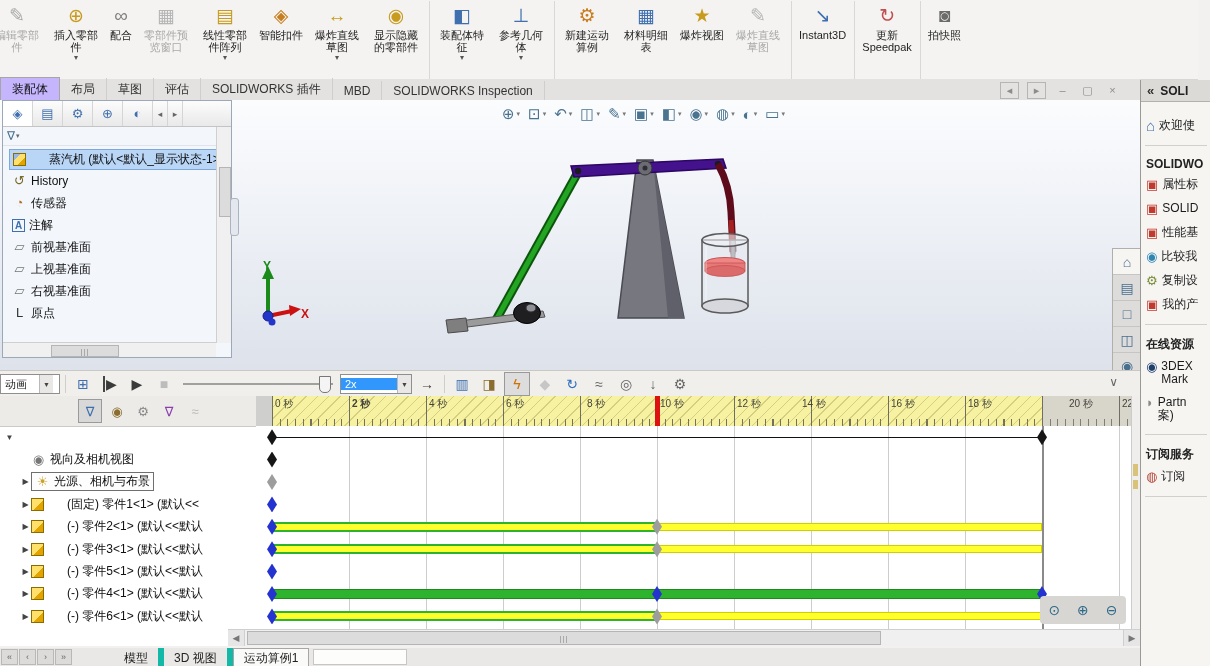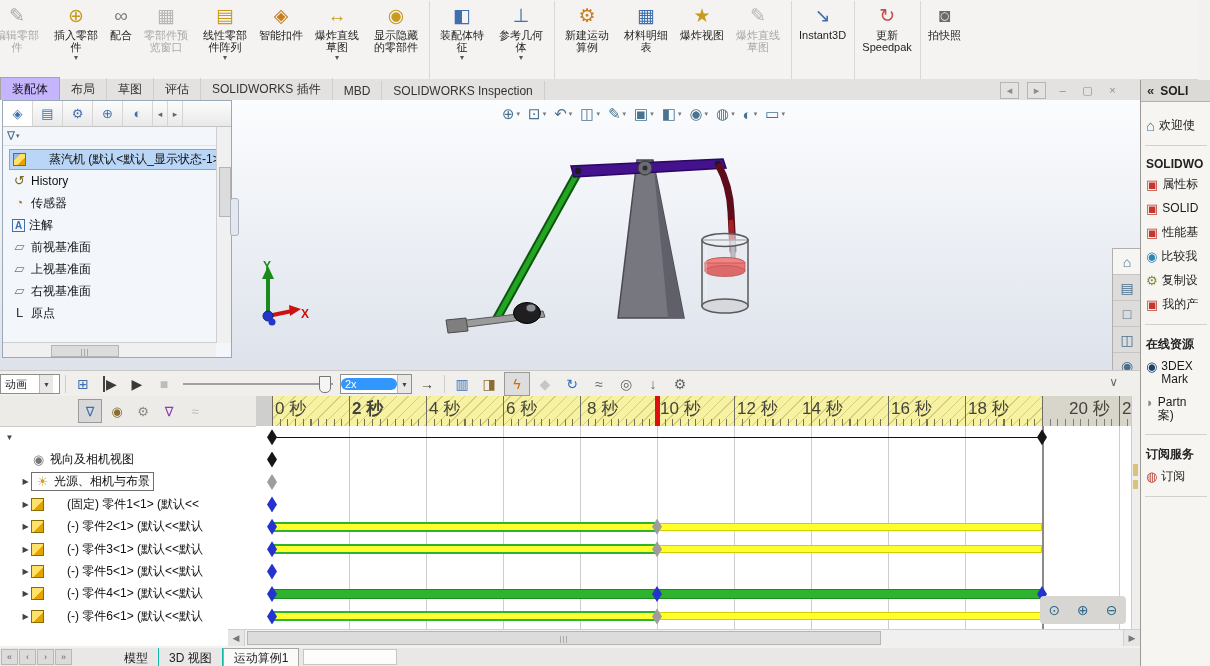--- a/index.html
+++ b/index.html
@@ -67,21 +67,21 @@
   .tptab{height:25px;display:flex;align-items:center;justify-content:center;font-size:14px;color:#4a6f8e;
          border-bottom:1px solid #c6c5c2;}
   .tptab.active{background:#f6f5f2;}
   
   #mmbar{left:0;top:370px;width:1140px;height:26px;background:#f0efec;border-top:1px solid #c9c8c5;
          border-bottom:1px solid #c9c8c5;display:flex;align-items:center;padding-left:0;gap:3px;}
   .msel{height:18px;background:#fff;border:1px solid #8f8f8f;display:flex;align-items:center;font-size:11px;}
   .msel .mtext{padding:0 4px;min-width:30px;}
   .msel .mdrop{width:13px;height:100%;background:#e9e8e6;border-left:1px solid #b9b9b9;display:flex;
                align-items:center;justify-content:center;font-size:7px;color:#444;}
-  .msel .mtext.hl{background:#3297fd;color:#fff;border-radius:6px;}
+  .msel .mtext.hl{background:#3297fd;color:#fff;}
   .mbtn{width:24px;height:22px;display:flex;align-items:center;justify-content:center;font-size:14px;}
   .mbtn.pressed{background:#dddddd;border:1px solid #999;}
   .mbtn .bar-glyph{border-left:2px solid #444;padding-left:1px;}
   .vsep{width:1px;height:18px;background:#cfcecb;margin:0 2px;}
   #speedslider{width:150px;height:20px;position:relative;margin:0 4px;}
   #speedslider .track{position:absolute;left:0;right:0;top:9px;height:2px;background:#a0a09e;}
   #speedslider .sthumb{position:absolute;right:2px;top:2px;width:10px;height:15px;background:#f4f4f4;
       border:1px solid #777;border-radius:0 0 5px 5px;}
   #mmcollapse{position:absolute;right:22px;top:4px;color:#666;font-size:12px;}
   
@@ -104,21 +104,21 @@
   #tl-ruler>div{position:absolute;top:0;height:30px;}
   .rl-pre{background:#cfcfcd;}
   .rl-active{background-image:
       repeating-linear-gradient(135deg,rgba(150,140,60,0.35) 0 1px,transparent 1px 8px),
       repeating-linear-gradient(90deg,rgba(90,90,80,0.85) 0 1px,transparent 1px 7.7px);
       background-size:100% 100%,100% 7px;background-position:0 0,0 100%;background-repeat:repeat,repeat-x;}
   .rl-post{background-image:
       repeating-linear-gradient(90deg,rgba(90,90,80,0.7) 0 1px,transparent 1px 7.7px);
       background-size:100% 7px;background-position:0 100%;background-repeat:repeat-x;}
   .rl-tick{width:1px;background:#6e6e66;}
-  .rl-label{font-size:17px;color:#44443c;top:1px !important;height:14px !important;white-space:nowrap;}
+  .rl-label{font-size:10px;color:#44443c;top:1px !important;height:14px !important;white-space:nowrap;}
   .rl-playhead{width:5px;}
   #tl-rows{position:absolute;left:0;top:30px;width:884px;height:204px;overflow:hidden;background:#fff;}
   #tl-rows>div{position:absolute;}
   .gridline{top:0;bottom:0;width:1px;background:#cdcdcd;height:204px;}
   .gridline.grid-dur{background:#8a8a8a;width:2px;}
   .tl-line{height:1px;background:#111;}
   .tl-key{width:10px;height:16px;clip-path:polygon(50% 0,100% 50%,50% 100%,0 50%);}
   .tl-bar{box-sizing:border-box;}
   #tl-vscroll{position:absolute;right:0;top:0;bottom:16px;width:8px;background:#efeeec;border-left:1px solid #ccc;}
   #tl-vscroll i{position:absolute;left:1px;width:5px;background:#d9c27a;display:block;}
@@ -127,21 +127,21 @@
   .zbtn{width:22px;height:22px;display:flex;align-items:center;justify-content:center;font-size:14px;color:#2d6a8a;}
   #tl-hscroll{position:absolute;left:228px;right:0;bottom:0;height:16px;background:#f0f0f0;border-top:1px solid #cfcfcf;display:flex;}
   #tl-hscroll .sarrow{width:16px;height:100%;display:flex;align-items:center;justify-content:center;color:#777;font-size:9px;background:#e6e6e6;border-right:1px solid #cfcfcf;}
   #tl-hscroll .htrack{flex:1;position:relative;}
   #tl-hscroll .hthumb{position:absolute;left:2px;top:1px;width:72%;height:12px;background:#dcdcdc;border:1px solid #b5b5b5;
       display:flex;align-items:center;justify-content:center;font-size:7px;color:#888;letter-spacing:1px;}
   
   #statusrow{left:0;top:648px;width:1140px;height:18px;background:#e9e8e6;display:flex;align-items:stretch;}
   .navbtn{width:15px;display:flex;align-items:center;justify-content:center;background:#dcdbd9;
           border:1px solid #b9b8b6;color:#666;font-size:9px;margin:1px 0 1px 1px;}
-  .dtab{padding:2px 10px 0;font-size:12px;color:#222;border-right:1px solid #14b8a6;display:flex;align-items:center;}
+  .dtab{padding:2px 10px 0;font-size:12px;color:#222;border-right:6px solid #14b8a6;display:flex;align-items:center;}
   .dtab.active{background:#fafaf9;border:1px solid #a7a6a4;border-bottom:none;}
   .dtab-empty{width:92px;background:#fdfdfc;border:1px solid #c7c6c4;margin:1px 0;}
   
   #taskpane{left:1140px;top:80px;width:70px;height:586px;background:#f6f5f2;border-left:1px solid #9a9996;}
   #tphead{height:21px;background:#dcdad6;border-bottom:1px solid #b3b1ad;display:flex;align-items:center;gap:6px;
           padding-left:6px;font-weight:bold;font-size:12px;color:#222;}
   #tphead .chev{font-size:13px;color:#333;}
   .tpsep{height:1px;background:#d2d0cc;margin:7px 4px;}
   .tprow{display:flex;align-items:flex-start;gap:4px;padding:5px 0 5px 5px;font-size:12px;color:#1a1a1a;}
   .tpicon{font-size:13px;line-height:14px;flex:none;}

